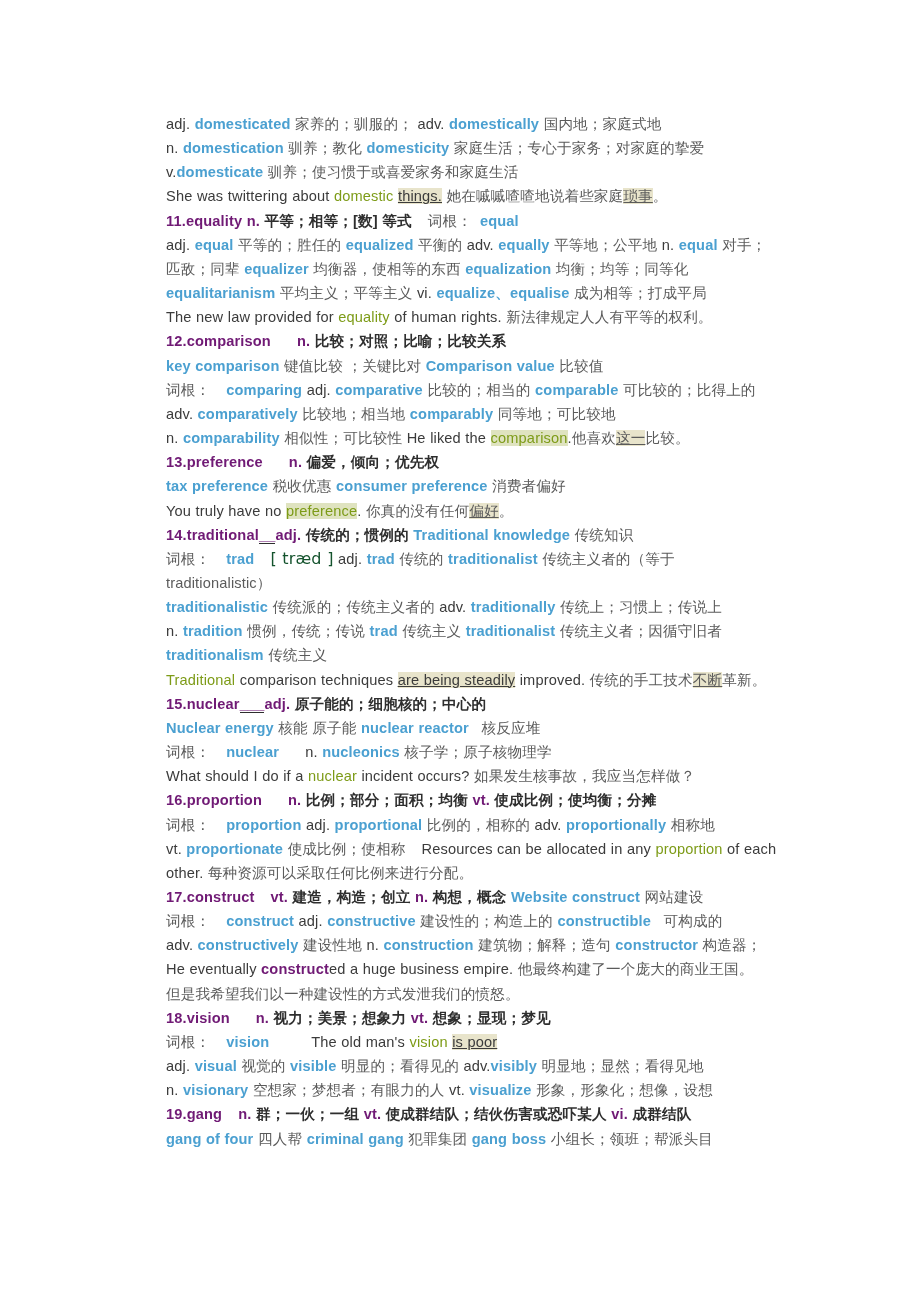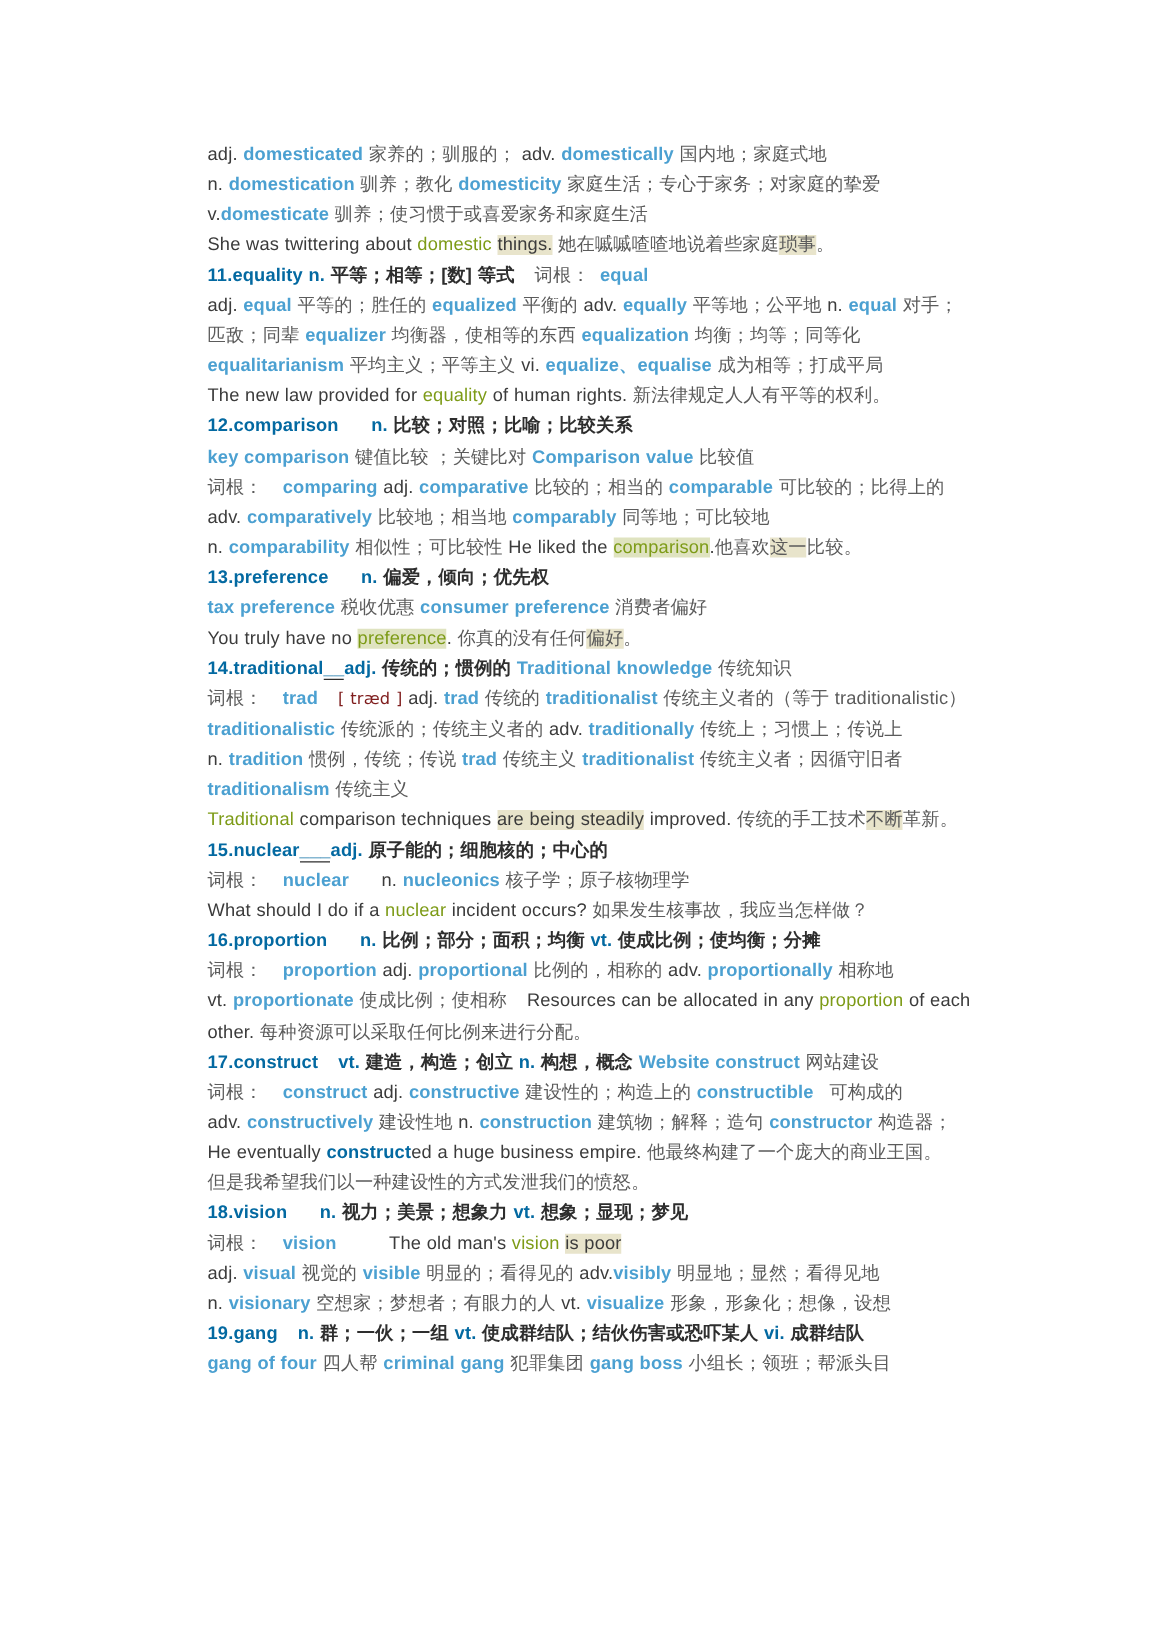--- a/index.html
+++ b/index.html
@@ -25,30 +25,30 @@
   .line {
     font-size: 14.6px;
     line-height: 24.15px;
     white-space: normal;
     letter-spacing: 0.01em;
     word-spacing: 0.02em;
   }
   
   .b   { color: #4ba0d1; font-weight: bold; }       
   .bk  { color: #3b3b3b; }                           
-  .bkb { color: #0369a1; font-weight: bold; }        
+  .bkb { color: #701a75; font-weight: bold; }        
   .cn  { color: #5b5b5b; }                           
   .cnb { color: #2e2e2e; font-weight: bold; }        
   .gr  { color: #7d9b17; }                           
-  .hl  { background: #e8e4cb; }                      
+  .hl  { background: #e8e4cb; text-decoration: underline; }                      
   .hlg { background: #dfe3c0; color: #7d9b17; }      
   .sp  { display: inline-block; width: 8px; }
   .sp2 { display: inline-block; width: 16px; }
   .sp3 { display: inline-block; width: 26px; }
-  .ipa { color: #7f1d1d; font-family: "DejaVu Sans", sans-serif; font-size: 13px; }
+  .ipa { color: #14532d; font-family: "DejaVu Sans", sans-serif; font-size: 16px; }
   .ul  { text-decoration: none; border-bottom: 1.4px solid #2e2e2e; }
 </style>
 </head>
 <body>
 
 <div id="page">
 
   <div class="line">
     <span class="bk">adj.</span>
     <span class="b">domesticated</span>
@@ -193,20 +193,26 @@
   </div>
   <div class="line">
     <span class="gr">Traditional</span><span class="bk"> comparison techniques </span><span class="hl bk">are being steadily</span><span class="bk"> improved.</span><span class="cn"> 传统的手工技术</span><span class="hl cn">不断</span><span class="cn">革新。</span>
   </div>
 
   <div class="line">
     <span class="bkb">15.</span><span class="bkb">nuclear</span><span class="bkb ul">___</span><span class="bkb">adj.</span>
     <span class="cnb">原子能的；细胞核的；中心的</span>
   </div>
   <div class="line">
+    <span class="b">Nuclear energy</span>
+    <span class="cn">核能 原子能</span>
+    <span class="b">nuclear reactor</span><span class="sp"></span>
+    <span class="cn">核反应堆</span>
+  </div>
+  <div class="line">
     <span class="cn">词根：</span><span class="sp2"></span><span class="b">nuclear</span><span class="sp3"></span><span class="bk">n.</span>
     <span class="b">nucleonics</span>
     <span class="cn">核子学；原子核物理学</span>
   </div>
   <div class="line">
     <span class="bk">What should I do if a </span><span class="gr">nuclear</span><span class="bk"> incident occurs?</span><span class="cn"> 如果发生核事故，我应当怎样做？</span>
   </div>
 
   <div class="line">
     <span class="bkb">16.</span><span class="bkb">proportion</span><span class="sp3"></span><span class="bkb">n.</span>

